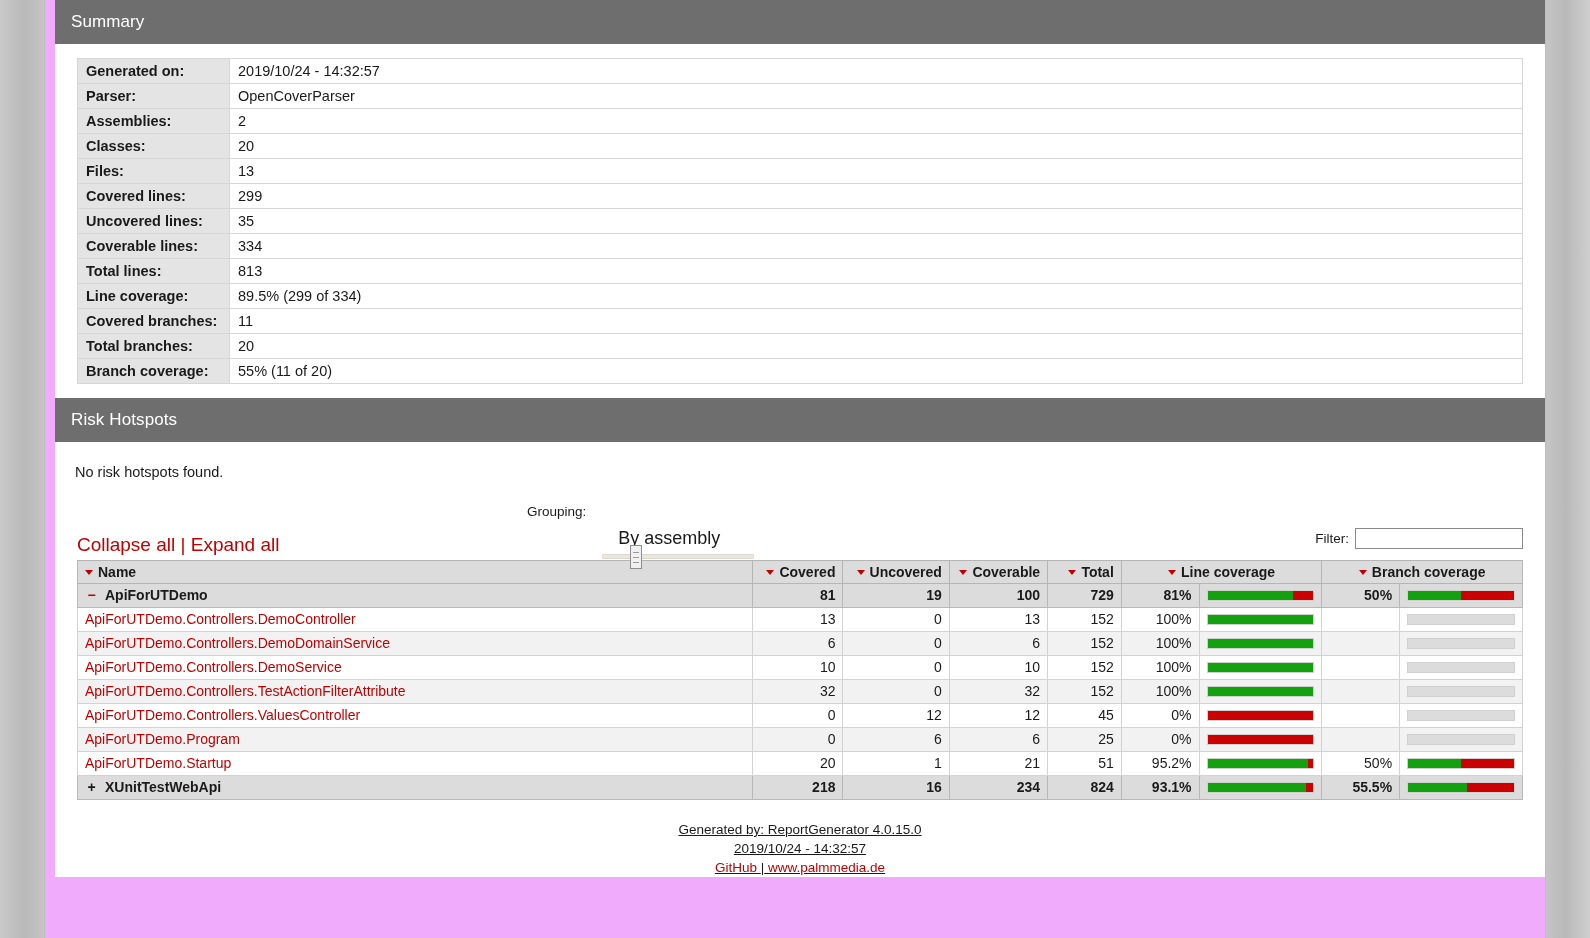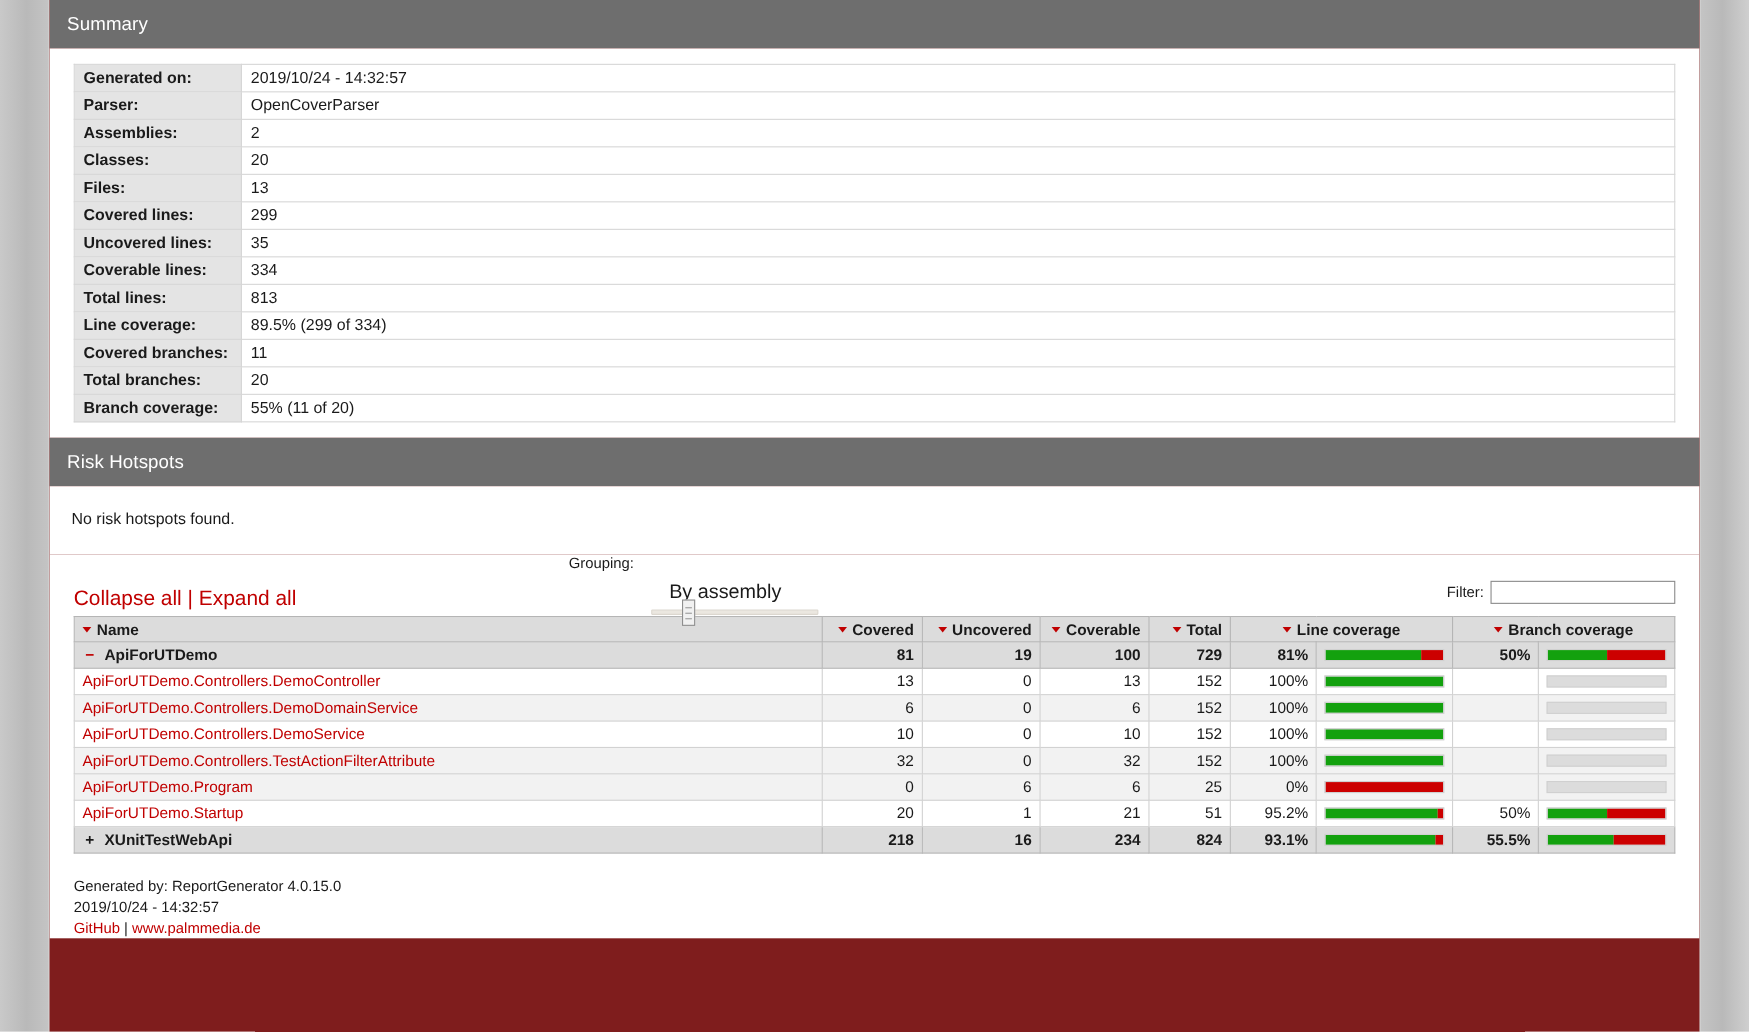--- a/index.html
+++ b/index.html
@@ -23,22 +23,23 @@
     background: linear-gradient(to right, #c9c9c9 0%, #b9b9b9 55%, #c4c4c4 100%);
   }
   .gutter.left  { left: 0;  border-right: 1px solid #bdbdbd; }
   .gutter.right { right: 0; width: 45px;
                   background: linear-gradient(to right, #c4c4c4 0%, #b9b9b9 45%, #cfcfcf 100%);
                   border-left: 1px solid #bdbdbd; }
 
   .content {
     position: absolute;
     left: 45px; right: 45px; top: 0; bottom: 0;
-    background: #7f1d1d;
+    background: #f0abfc;
     overflow: hidden;
+    padding-left: 10px;
   }
 
   
   .section-bar {
     background: #6e6e6e;
     color: #ffffff;
     font-size: 17px;
     font-weight: 400;
     padding: 12px 0 12px 16px;
     letter-spacing: .1px;
@@ -217,24 +218,26 @@
     border: 1px solid #d0d0d0;
     position: relative;
     overflow: hidden;
   }
   .cbar .g { position: absolute; left: 0; top: 0; bottom: 0; background: #13a10e; }
   .cbar .r { position: absolute; top: 0; bottom: 0; right: 0; background: #cc0000; }
   .cbar.empty { background: #dcdcdc; }
 
   
   .footer {
+    text-align: center;
     font-size: 13.5px;
     color: #1a1a1a;
     padding-top: 20px;
     line-height: 19px;
+    text-decoration: underline;
   }
   .footer a { color: #c00000; text-decoration: none; }
   .footer .sep2 { color: #1a1a1a; }
 </style>
 </head>
 <body>
 
 <div class="page">
 
   <div class="gutter left"></div>
@@ -449,20 +452,38 @@
                   <div class="cbar">
                     <span class="g" style="width: 100%;"></span>
                     <span class="r" style="width: 0%;"></span>
                   </div>
                 </td>
                 <td class="pct"></td>
                 <td class="bar">
                   <div class="cbar empty"></div>
                 </td>
               </tr>
+              <tr class="odd">
+                <td class="name"><a href="#">ApiForUTDemo.Controllers.ValuesController</a></td>
+                <td class="num">0</td>
+                <td class="num">12</td>
+                <td class="num">12</td>
+                <td class="num">45</td>
+                <td class="pct">0%</td>
+                <td class="bar">
+                  <div class="cbar">
+                    <span class="g" style="width: 0%;"></span>
+                    <span class="r" style="width: 100%;"></span>
+                  </div>
+                </td>
+                <td class="pct"></td>
+                <td class="bar">
+                  <div class="cbar empty"></div>
+                </td>
+              </tr>
               <tr class="even">
                 <td class="name"><a href="#">ApiForUTDemo.Program</a></td>
                 <td class="num">0</td>
                 <td class="num">6</td>
                 <td class="num">6</td>
                 <td class="num">25</td>
                 <td class="pct">0%</td>
                 <td class="bar">
                   <div class="cbar">
                     <span class="g" style="width: 0%;"></span>

